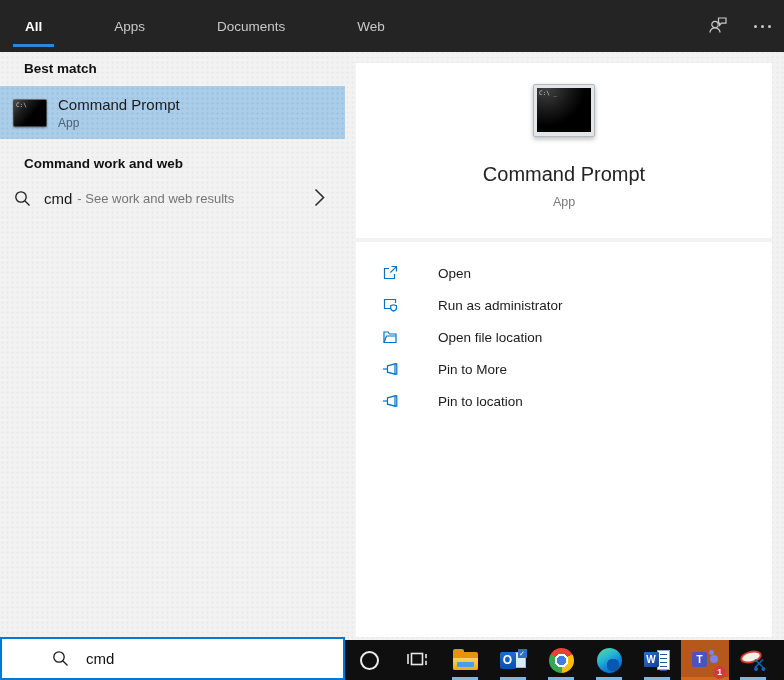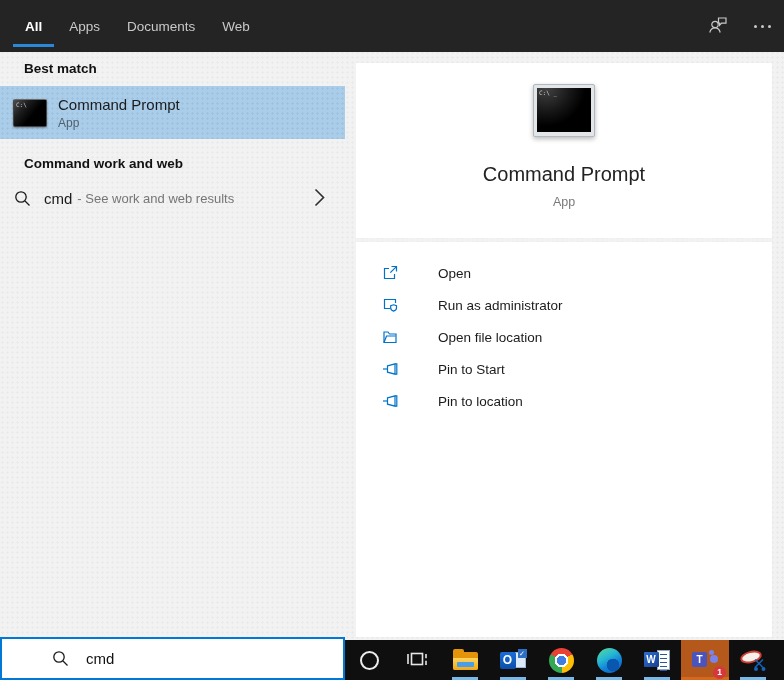--- a/index.html
+++ b/index.html
@@ -11,21 +11,21 @@
     background-color:#f2f2f2;
     background-image:radial-gradient(rgba(70,100,140,0.055) 1px, transparent 1.3px);
     background-size:5px 5px;
   }
 
   
   .header {
     position:absolute; top:0; left:0; width:784px; height:52px;
     background:#242424; display:flex; align-items:center;
   }
-  .tabs { display:flex; align-items:center; padding-left:25px; height:100%; }
+  .tabs { display:flex; align-items:center; padding-left:25px; height:100%;gap:45px; }
   .tab {
     position:relative; margin-right:27px; font-size:13.5px; color:#c9c9c9;
     background:none; border:none; font-family:inherit; cursor:default;
     display:flex; align-items:center; height:100%;
   }
   .tab.active { color:#ffffff; font-weight:bold; }
   .tab.active::after {
     content:""; position:absolute; left:-12px; right:-12px; bottom:5px;
     height:3px; background:#2b88d8;
   }
@@ -346,21 +346,21 @@
     </button>
 
     <button class="action-row">
       <span class="aicon">
         <svg width="16" height="16" viewBox="0 0 16 16" fill="none" stroke="#0072c9" stroke-width="1.2">
           <path d="M1 8h4.5"></path>
           <path d="M5.5 4.8l7.5-2v10.4l-7.5-2z"></path>
           <path d="M13 2.8h1.8v10.4H13"></path>
         </svg>
       </span>
-      <span class="action-label">Pin to Start</span>
+      <span class="action-label">Pin to More</span>
     </button>
 
     <button class="action-row">
       <span class="aicon">
         <svg width="16" height="16" viewBox="0 0 16 16" fill="none" stroke="#0072c9" stroke-width="1.2">
           <path d="M1 8h4.5"></path>
           <path d="M5.5 4.8l7.5-2v10.4l-7.5-2z"></path>
           <path d="M13 2.8h1.8v10.4H13"></path>
         </svg>
       </span>

